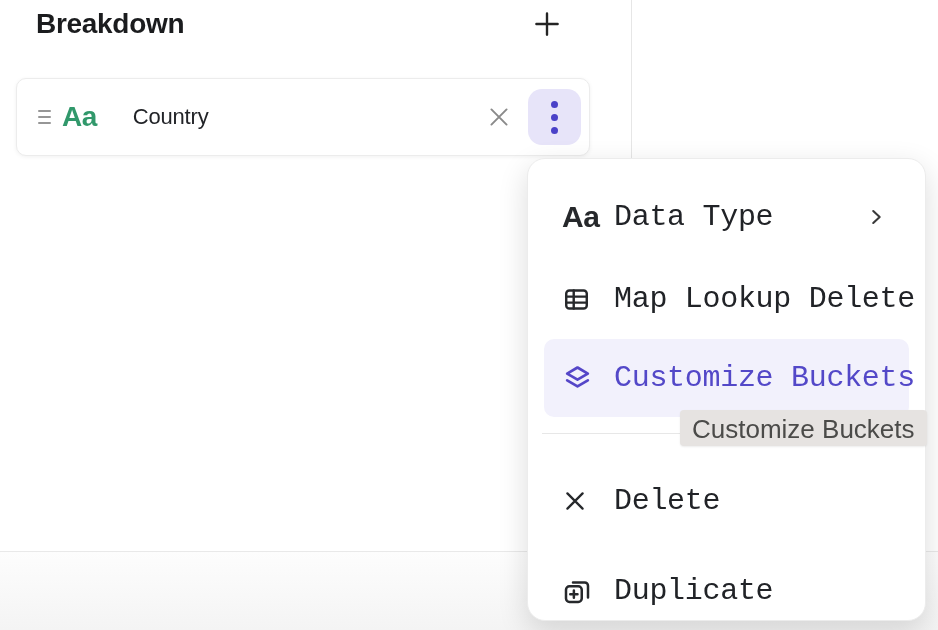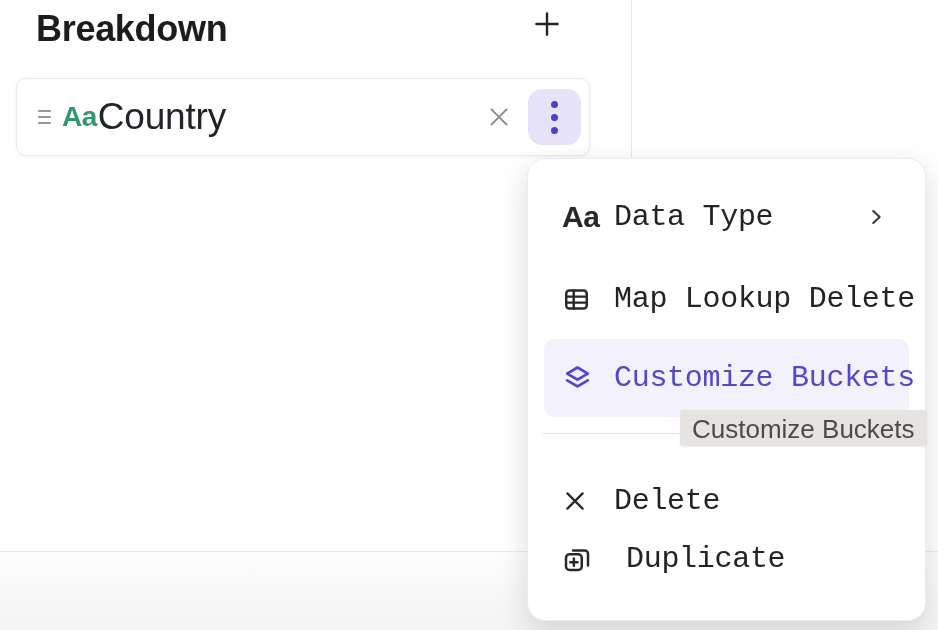--- a/index.html
+++ b/index.html
@@ -8,53 +8,53 @@
     position:relative; overflow:hidden; background:#ffffff;
     font-family:"Liberation Sans","DejaVu Sans",sans-serif;
     color:#1f2125; -webkit-font-smoothing:antialiased;
   }
   
   .v-divider { position:absolute; left:631px; top:0; width:1px; height:630px; background:#e6e6e6; z-index:0; }
   .footer-band { position:absolute; left:0; top:551px; width:938px; height:79px;
     border-top:1px solid #e9e9e9; background:linear-gradient(180deg,#fdfdfd 0%,#f4f4f4 100%); z-index:1; }
 
   
-  .panel-title { position:absolute; left:36px; top:8px; font-size:36px; font-weight:700; color:#1b1c1e; letter-spacing:-0.3px; z-index:2; }
+  .panel-title { position:absolute; left:36px; top:8px; font-size:28px; font-weight:700; color:#1b1c1e; letter-spacing:-0.3px; z-index:2; }
   .add-btn { position:absolute; left:528px; top:5px; width:38px; height:38px; border:none; background:transparent;
     display:flex; align-items:center; justify-content:center; cursor:pointer; z-index:2; }
 
   
   .card { position:absolute; left:16px; top:78px; width:574px; height:78px; background:#fff;
     border:1px solid #ececec; border-radius:10px; box-shadow:0 1px 4px rgba(0,0,0,0.06);
     display:flex; align-items:center; z-index:2; }
   .drag-handle { margin-left:21px; display:flex; flex-direction:column; gap:4px; cursor:grab; }
   .drag-handle span { display:block; width:13px; height:2px; background:#969696; border-radius:1px; }
   .card-type { margin-left:11px; font-size:28px; font-weight:600; color:#31986b; letter-spacing:-0.5px; }
-  .card-label { margin-left:1px; font-size:37px; color:#222428; letter-spacing:-0.2px; }
+  .card-label { margin-left:36px; font-size:22px; color:#222428; letter-spacing:-0.2px; }
   .card-close { margin-left:auto; width:34px; height:34px; border:none; background:transparent;
     display:flex; align-items:center; justify-content:center; cursor:pointer; }
   .kebab-btn { margin-left:12px; margin-right:8px; width:53px; height:56px; border:none; border-radius:14px;
     background:#e7e4f9; display:flex; flex-direction:column; align-items:center; justify-content:center; gap:6px; cursor:pointer; }
   .kebab-btn i { display:block; width:7px; height:7px; border-radius:50%; background:#4a41c8; }
 
   
   .menu { position:absolute; left:527px; top:158px; width:399px; height:463px; background:#fff;
     border:1px solid #ececec; border-radius:18px; box-shadow:0 10px 30px rgba(0,0,0,0.14); z-index:3; }
   .menu-item { position:absolute; left:16px; right:16px; height:60px; display:flex; align-items:center;
     padding-left:18px; border-radius:10px; background:transparent; border:none; cursor:pointer; text-align:left; }
   .mi-icon { width:36px; flex:none; display:flex; align-items:center; color:#26282b; }
   .mi-aa { font-size:30px; font-weight:600; color:#26282b; letter-spacing:-0.5px; }
   .mi-label { margin-left:16px; font-size:30px; color:#212327; letter-spacing:-0.3px; white-space:nowrap;font-family:Liberation Mono, monospace; }
   .mi-chevron { margin-left:auto; margin-right:22px; display:flex; align-items:center; }
   .menu-item.selected { top:180px; height:78px; background:#f2f1fc; }
   .menu-item.selected .mi-label { color:#5348c8; font-weight:500; }
   .item-data-type { top:28px; }
   .item-map-lookup { top:110px; }
   .item-delete { top:312px; }
-  .item-duplicate { top:370px;gap:12px; }
+  .item-duplicate { top:402px; }
   .menu-divider { position:absolute; left:14px; right:16px; top:274px; height:1px; background:#e7e7e7; }
 
   
   .tooltip { position:absolute; left:152px; top:251px; height:36px; padding:2px 12px 0;
     background:#e6e3e1; border-radius:4px; box-shadow:0 1px 2px rgba(0,0,0,0.08);
     font-size:26px; color:#4b4b49; white-space:nowrap; display:flex; align-items:center; z-index:5; }
 
   svg { display:block; }
 </style>
 </head>

